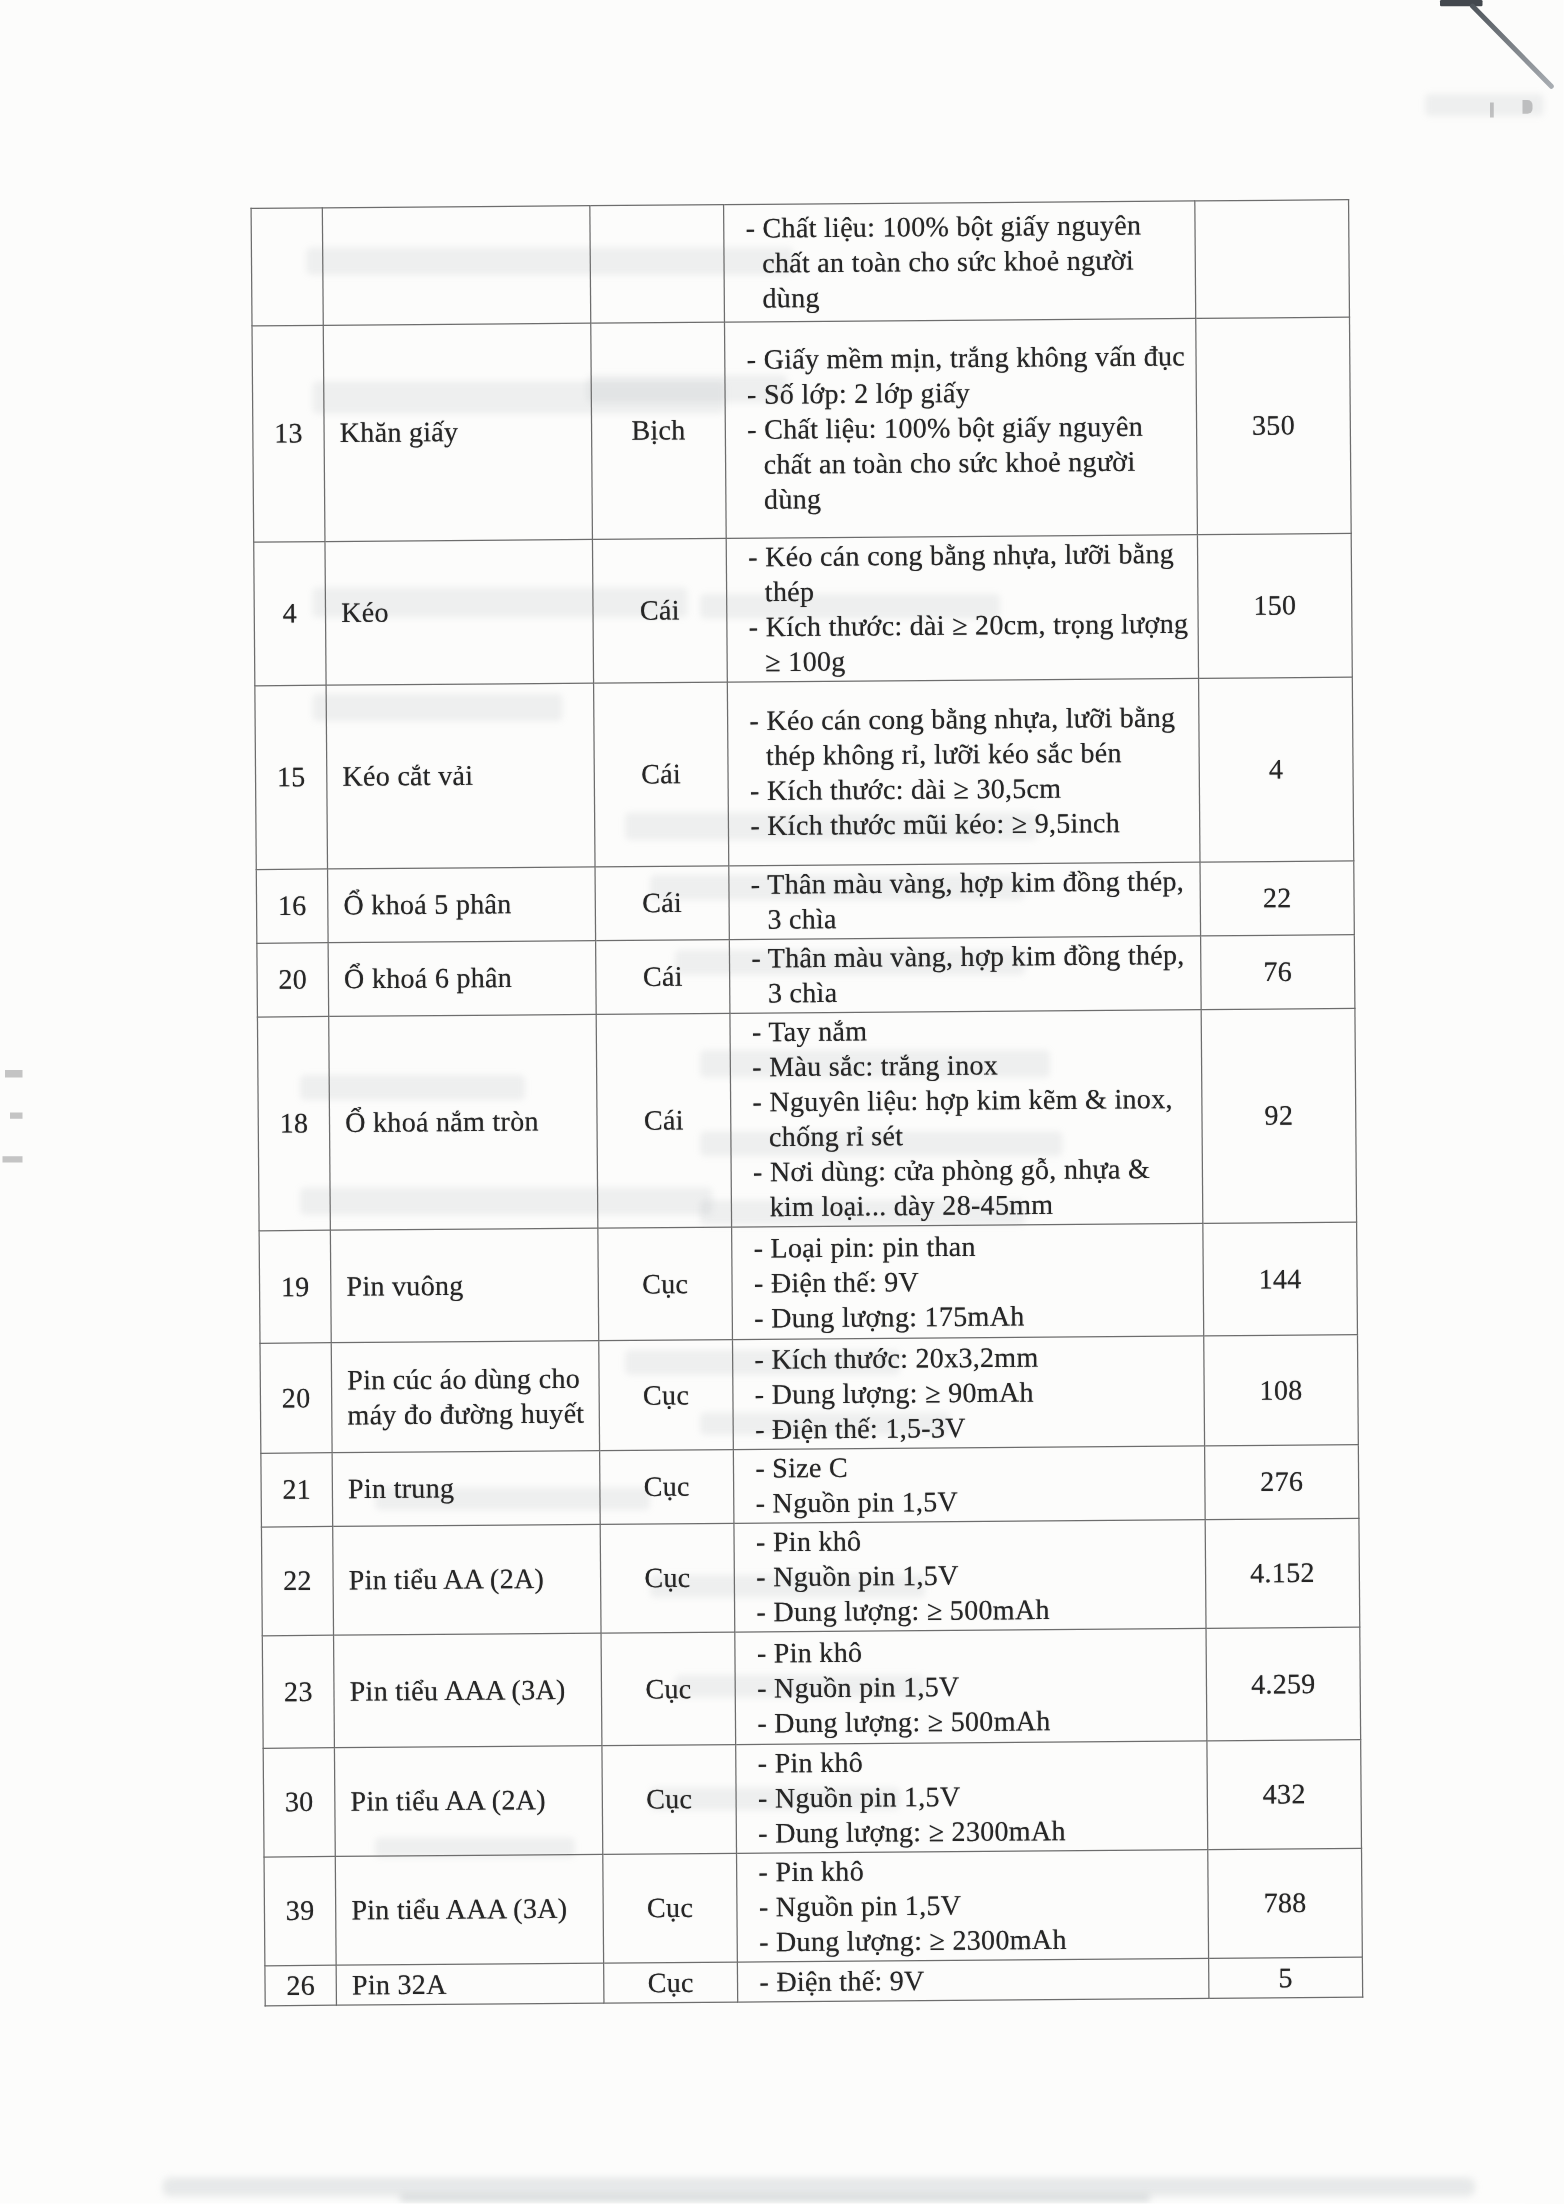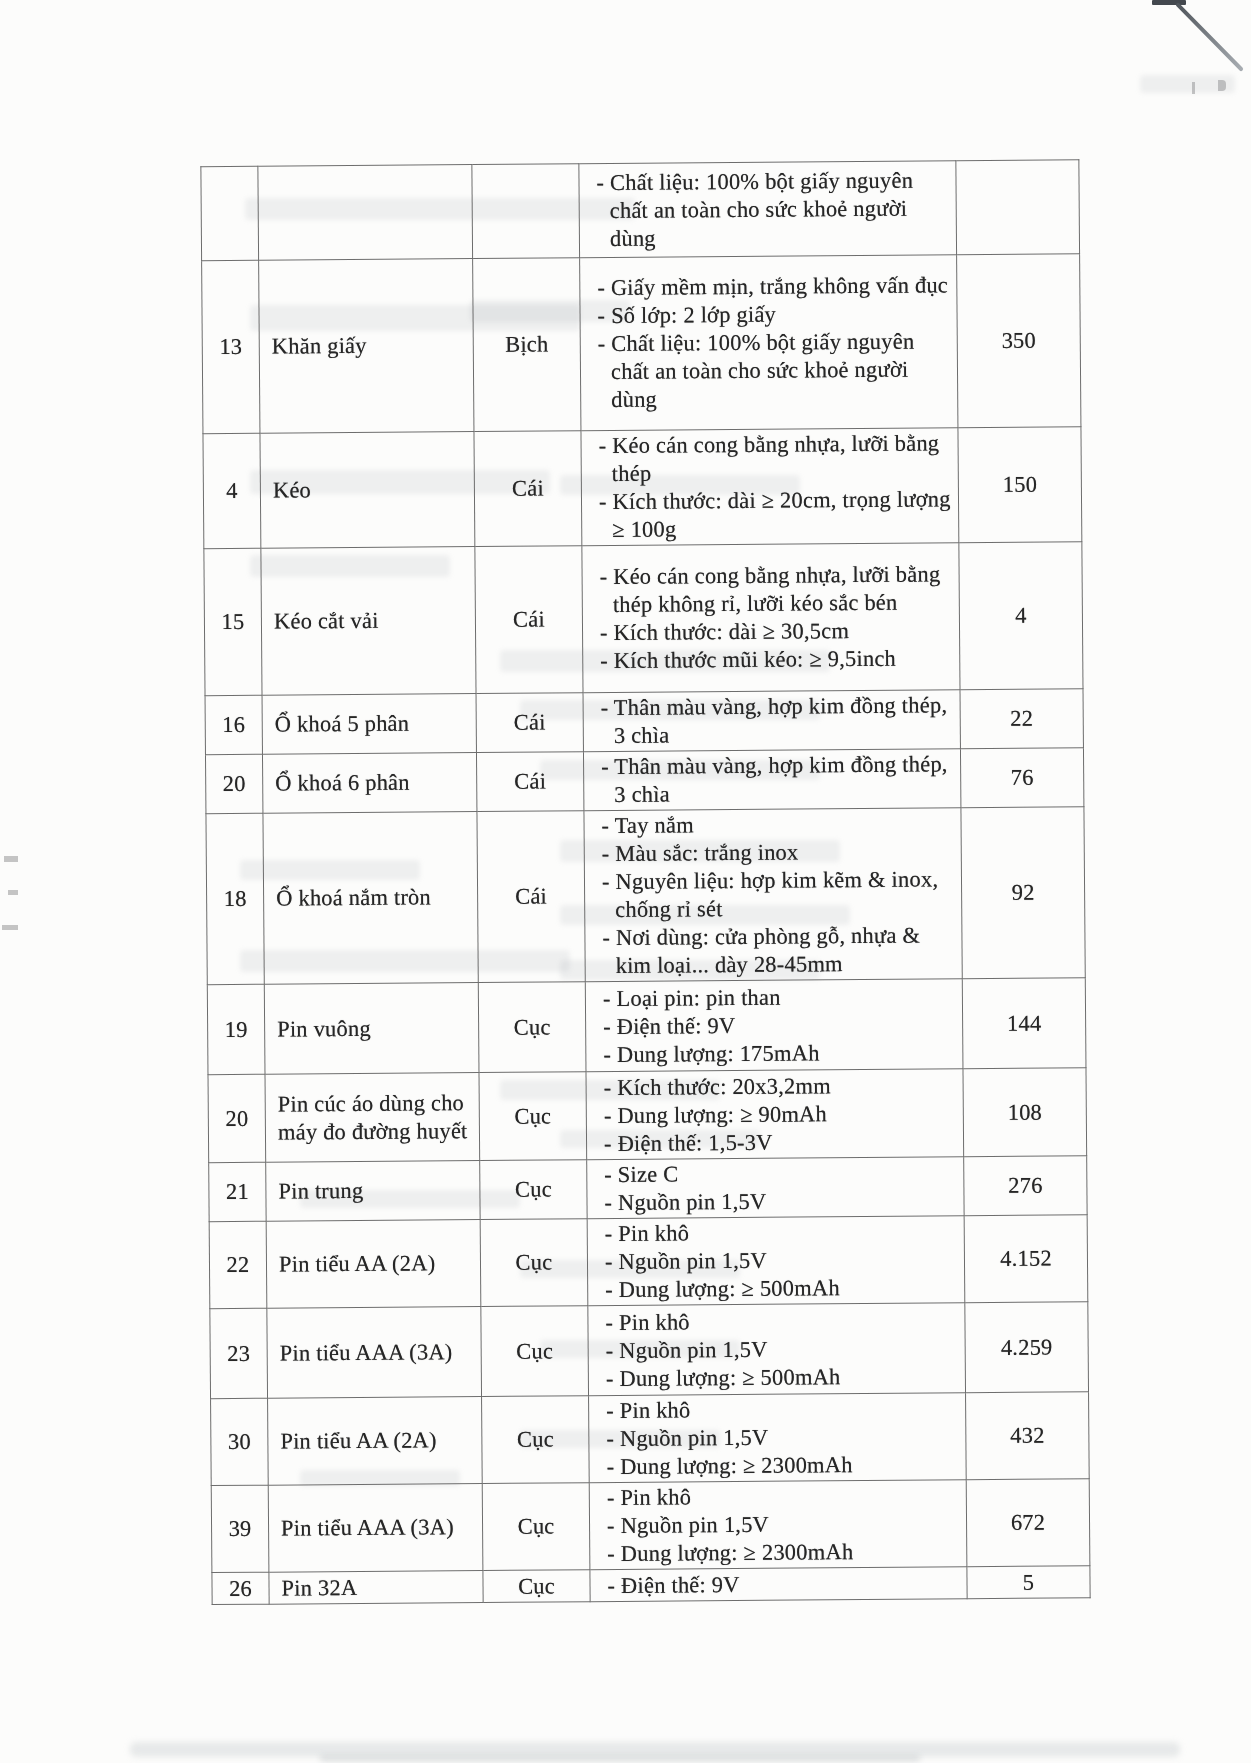--- a/index.html
+++ b/index.html
@@ -239,21 +239,21 @@
   </tr>
           <tr style="height: 83px;">
     <td class="c-no">39</td>
     <td class="c-name">Pin tiểu AAA (3A)</td>
     <td class="c-unit">Cục</td>
     <td class="c-spec">
               <div class="spec-line">- Pin khô</div>
               <div class="spec-line">- Nguồn pin 1,5V</div>
               <div class="spec-line">- Dung lượng: ≥ 2300mAh</div>
             </td>
-    <td class="c-qty">672</td>
+    <td class="c-qty">788</td>
   </tr>
           <tr style="height: 32px;">
     <td class="c-no">26</td>
     <td class="c-name">Pin 32A</td>
     <td class="c-unit">Cục</td>
     <td class="c-spec">
               <div class="spec-line">- Điện thế: 9V</div>
             </td>
     <td class="c-qty">5</td>
   </tr>

